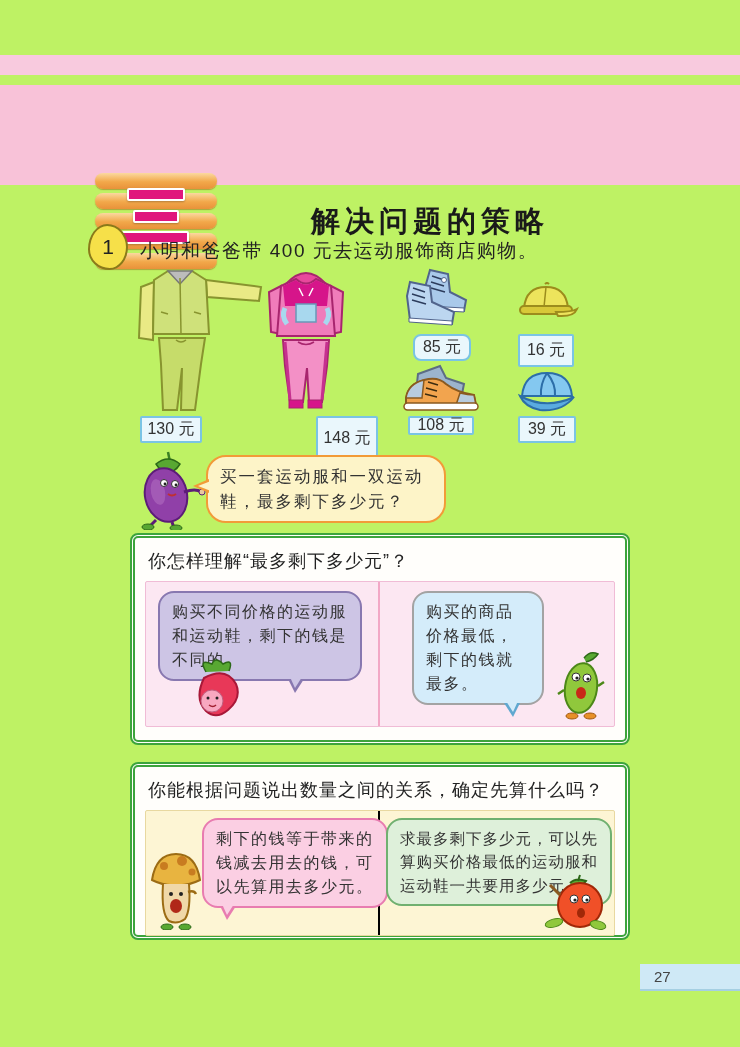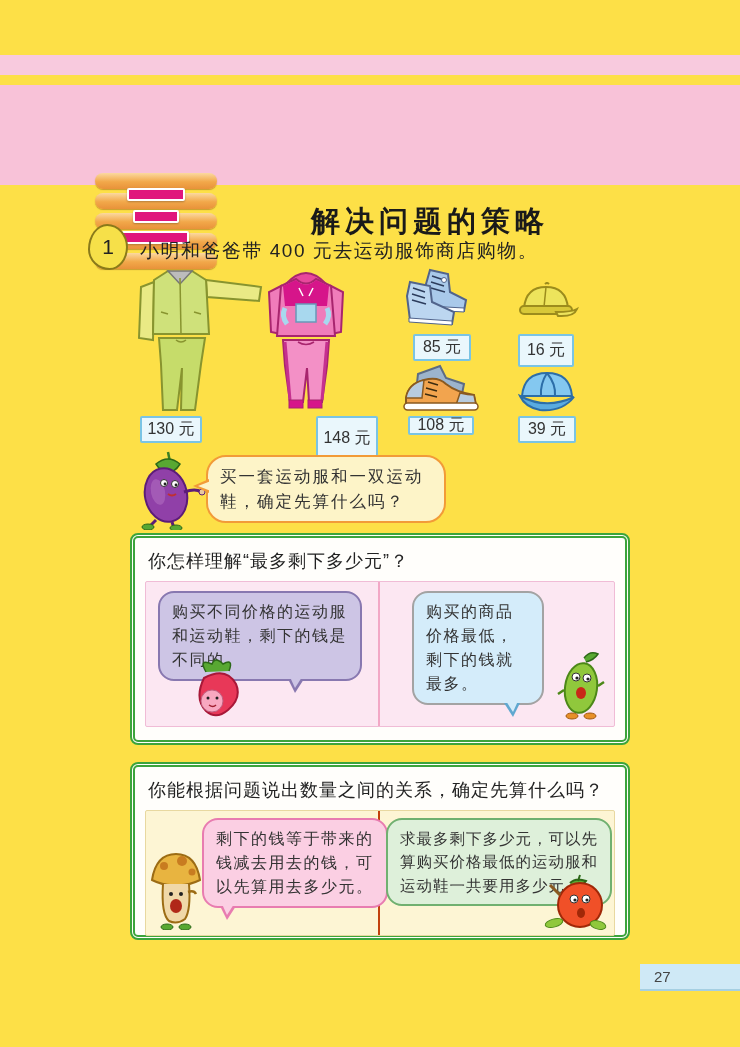--- a/index.html
+++ b/index.html
@@ -1,17 +1,17 @@
 <!DOCTYPE html>
 <html><head>
 <meta charset="utf-8">
 <style>
   html,body{margin:0;padding:0;}
   body{font-family:"Liberation Sans","DejaVu Sans",sans-serif;background:#ffffff;}
-  .page{position:relative;width:740px;height:1047px;background:#fde047;overflow:hidden;}
+  .page{position:relative;width:740px;height:1047px;background:#bef264;overflow:hidden;}
 
   
   .top-stripe{position:absolute;left:0;top:55px;width:740px;height:20px;background:#f8cade;}
   .header-band{position:absolute;left:0;top:85px;width:740px;height:100px;background:#f8c2d8;}
 
   
   .unit-logo{position:absolute;left:95px;top:88px;width:122px;height:96px;}
   .logo-bar{position:absolute;left:0;width:122px;height:16px;border-radius:9px;
     background:linear-gradient(#fbd9a0,#f2a84a 55%,#e8923a);box-shadow:0 1px 1px rgba(150,90,20,.5);}
   .logo-stroke{position:absolute;height:9px;background:#e0167c;border:2px solid #fff;border-radius:2px;box-shadow:0 1px 2px rgba(0,0,0,.25);}
@@ -44,21 +44,21 @@
   .gbox{position:absolute;left:130px;width:500px;background:#fffefb;border:5px double #3ca43c;
     border-radius:8px;box-sizing:border-box;padding:9px 10px;}
   .gbox1{top:533px;height:212px;}
   .gbox2{top:762px;height:178px;}
   .prompt{font-size:18px;color:#222;letter-spacing:1px;margin:2px 0 8px 3px;}
   .panel{position:relative;display:flex;box-sizing:border-box;border-radius:2px;}
   .panel-pink{height:146px;background:#fce7f2;border:1px solid #f0bcd6;}
   .panel-yellow{height:126px;background:#fdf5d4;border:1px solid #e8d8a0;}
   .half{position:relative;width:50%;box-sizing:border-box;}
   .half-left-pink{border-right:2px solid #f2a8c6;}
-  .half-left-yellow{border-right:2px solid #c2410c;}
+  .half-left-yellow{border-right:2px solid #000000;}
 
   .bubble-purple{left:12px;top:9px;width:204px;background:#cdc5e5;border:2px solid #8878b0;}
   .bubble-purple::before{content:"";position:absolute;bottom:-14px;left:128px;border-style:solid;
     border-width:14px 9px 0 7px;border-color:#8878b0 transparent transparent transparent;}
   .bubble-purple::after{content:"";position:absolute;bottom:-9px;left:130px;border-style:solid;
     border-width:11px 7px 0 5px;border-color:#cdc5e5 transparent transparent transparent;}
 
   .bubble-blue{left:32px;top:9px;width:132px;background:#d4ecfa;border:2px solid #a3a3a3;}
   .bubble-blue::before{content:"";position:absolute;bottom:-14px;right:22px;border-style:solid;
     border-width:14px 7px 0 9px;border-color:#60a8d0 transparent transparent transparent;}
@@ -155,21 +155,21 @@
     <svg width="86" height="64" viewBox="0 0 86 64">
       <path d="M32 4 L50 8 L52 26 L68 34 L66 45 L30 43 L28 18 Z" fill="#a9c9ea" stroke="#51648c" stroke-width="2"></path>
       <path d="M30 40 L66 42 L66 46 L30 44 Z" fill="#ffffff" stroke="#51648c" stroke-width="1"></path>
       <path d="M34 10 l12 4 M33 16 l13 4 M33 22 l14 4" stroke="#2c3c5c" stroke-width="1.5"></path>
       <path d="M12 16 L32 20 L34 36 L56 46 L54 58 L12 54 L9 30 Z" fill="#bcd6f0" stroke="#51648c" stroke-width="2"></path>
       <path d="M11 52 L54 55 L54 59 L11 56 Z" fill="#ffffff" stroke="#51648c" stroke-width="1"></path>
       <path d="M15 22 l12 4 M14 28 l13 4 M14 34 l14 4" stroke="#2c3c5c" stroke-width="1.5"></path>
       <circle cx="46" cy="14" r="2.5" fill="#fff" stroke="#51648c"></circle>
     </svg>
   </div>
-  <div class="price-tag" style="left:413px;top:334px;width:58px;height:27px;">
+  <div class="price-tag" style="left:413px;top:334px;width:58px;height:27px;border-radius:8px;">
     <span>85 元</span>
   </div>
 
   <div class="item" style="left:514px;top:282px;">
     <svg width="66" height="42" viewBox="0 0 66 42">
       <path d="M10 26 Q12 5 32 5 Q52 5 54 26 Z" fill="#ede45c" stroke="#9c8c1c" stroke-width="2"></path>
       <line x1="32" y1="5" x2="30" y2="25" stroke="#9c8c1c" stroke-width="1.5"></line>
       <path d="M31 2 q2 -2 4 0" fill="none" stroke="#9c8c1c" stroke-width="2"></path>
       <rect x="6" y="24" width="52" height="8" rx="4" fill="#d8c838" stroke="#9c8c1c" stroke-width="2"></rect>
       <path d="M42 30 Q58 30 63 27 Q60 35 44 34 Z" fill="#ede45c" stroke="#9c8c1c" stroke-width="2"></path>
@@ -216,21 +216,21 @@
         <circle cx="48" cy="35" r="1.4" fill="#222"></circle>
       <path d="M40 44 q4 3 8 0" stroke="#c03030" stroke-width="2" fill="none"></path>
       <path d="M56 42 Q68 38 73 42" stroke="#5c1c78" stroke-width="3" fill="none"></path>
       <circle cx="74" cy="42" r="3" fill="#e8c8a0" stroke="#5c1c78"></circle>
       <path d="M28 70 l-6 6 M44 72 l2 6" stroke="#5c1c78" stroke-width="3"></path>
       <ellipse cx="20" cy="77" rx="6" ry="3" fill="#58a832" stroke="#2c6818"></ellipse>
       <ellipse cx="48" cy="78" rx="6" ry="3" fill="#58a832" stroke="#2c6818"></ellipse>
     </svg>
   </div>
   <div class="bubble bubble-yellow">
-    <span>买一套运动服和一双运动鞋，确定先算什么吗？</span>
+    <span>买一套运动服和一双运动鞋，最多剩下多少元？</span>
   </div>
 
   <div class="gbox gbox1">
     <div class="prompt">你怎样理解“最多剩下多少元”？</div>
     <div class="panel panel-pink">
       <div class="half half-left-pink">
         <div class="bubble bubble-purple">
           <span>购买不同价格的运动服和运动鞋，剩下的钱是不同的。</span>
         </div>
         <div class="mascot" style="left:40px;bottom:2px;">

